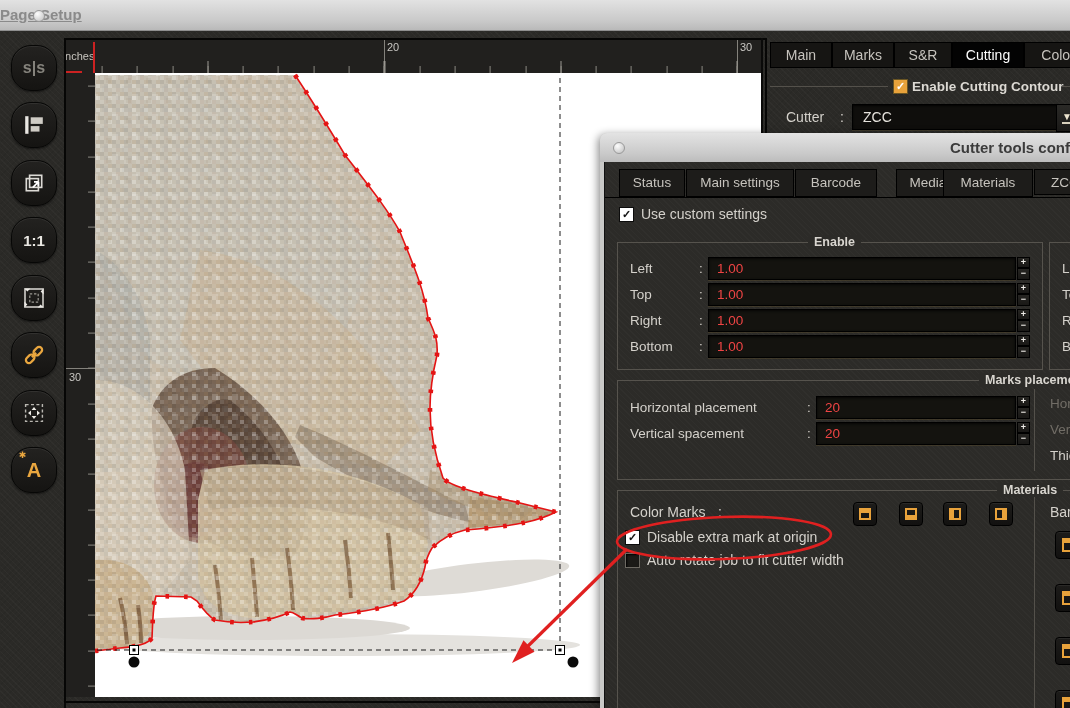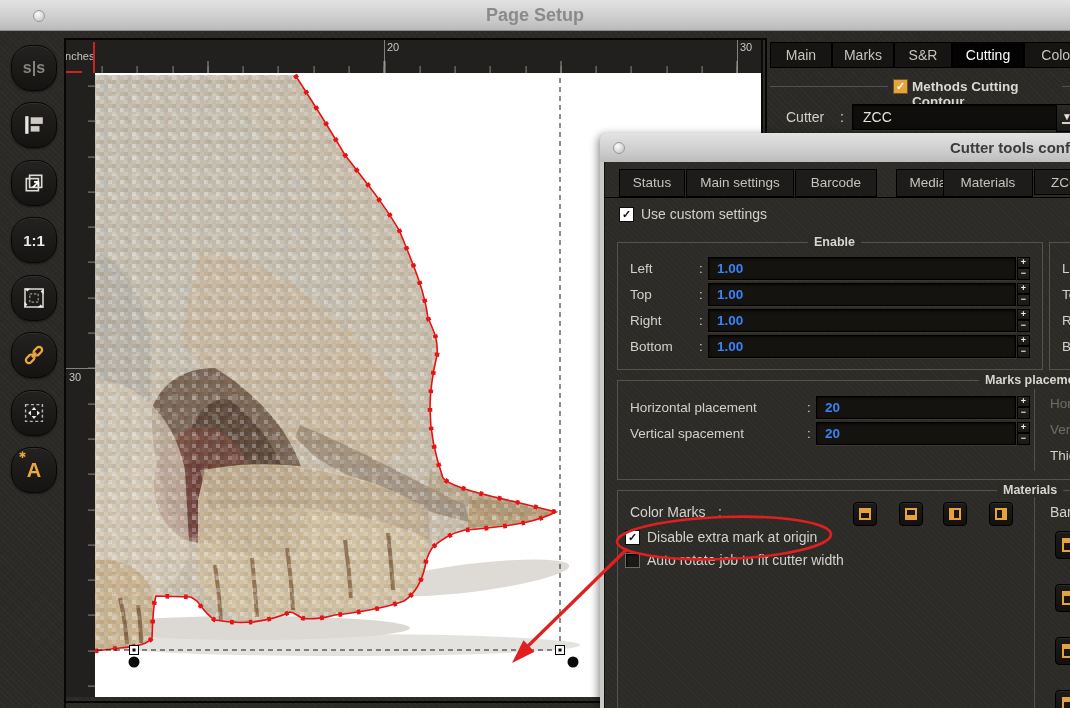--- a/index.html
+++ b/index.html
@@ -6,21 +6,21 @@
   #screen{position:relative;width:1070px;height:708px;overflow:hidden;
     font-family:"Liberation Sans",sans-serif;
     background-color:#2b2a27;
     background-image:repeating-linear-gradient(45deg,rgba(255,255,255,.022) 0 1px,transparent 1px 4px),
                      repeating-linear-gradient(-45deg,rgba(0,0,0,.06) 0 1px,transparent 1px 4px);}
   .abs{position:absolute;}
   
   .titlebar{left:0;top:0;width:1070px;height:30px;
     background:linear-gradient(#e2e2e2,#c9c9c9 70%,#b9b9b9);
     border-bottom:1px solid #8f8f8f;}
-  .tb-title{width:100%;text-align:center;line-height:30px;font-size:18px;font-weight:bold;color:#8a8a8a;}
+  .tb-title{width:100%;text-align:left;line-height:30px;font-size:15px;font-weight:bold;color:#8a8a8a;text-decoration:underline;}
   .tb-circle{left:33px;top:10px;width:10px;height:10px;border-radius:50%;
     background:radial-gradient(circle at 35% 30%,#fdfdfd,#bdbdbd);border:1px solid #999;}
   
   .toolbtn{left:11px;width:44px;height:44px;border-radius:20px;
     background:linear-gradient(#232220,#151412);border:1px solid #070706;
     box-shadow:inset 0 1px 0 rgba(255,255,255,.07),0 1px 2px rgba(0,0,0,.5);
     display:flex;align-items:center;justify-content:center;}
   .ic-txt{font-weight:bold;color:#e9e7e2;font-size:15px;}
   .ic-dim{color:#85837c;font-size:16px;}
   .ic-orange{color:#eaa73f;}
@@ -74,23 +74,23 @@
   .dlg-content{left:4px;top:29px;width:556px;height:546px;background-color:#2c2b28;
     background-image:repeating-linear-gradient(45deg,rgba(255,255,255,.02) 0 1px,transparent 1px 4px);
     border-left:1px solid #111;}
   .dtab{position:absolute;top:7px;height:26px;line-height:26px;text-align:center;
     background:#1d1c1a;border:1px solid #000;color:#c6c3bd;font-size:13.5px;}
   .grp{position:absolute;border:1px solid #56534d;}
   .grp-title{position:absolute;top:-8px;font-weight:bold;font-size:12.5px;color:#d8d5cf;
     background:#2c2b28;padding:0 6px;white-space:nowrap;}
   .row{position:absolute;display:flex;align-items:center;height:22px;}
   .colon{color:#d4d1cb;font-size:13.5px;text-align:center;width:14px;}
-  .inp{height:21px;line-height:21px;padding:0 8px;font-size:13.5px;color:#3b82f6;
+  .inp{height:21px;line-height:21px;padding:0 8px;font-size:13.5px;color:#ef4444;
     background:#14130f;border:1px solid #000;
-    box-shadow:inset 0 1px 3px rgba(0,0,0,.75),0 1px 0 rgba(160,125,50,.16);font-weight:bold;}
+    box-shadow:inset 0 1px 3px rgba(0,0,0,.75),0 1px 0 rgba(160,125,50,.16);}
   .spin{width:13px;height:23px;margin-left:1px;display:flex;flex-direction:column;}
   .spin-b{flex:1;background:linear-gradient(#262522,#191816);border:1px solid #000;color:#efede8;
     font-size:9px;line-height:9px;text-align:center;font-weight:bold;}
   .cb{width:13px;height:13px;background:#fff;border:1px solid #0c0c0c;color:#141414;
     font-size:11px;line-height:12px;text-align:center;font-weight:bold;}
   .cb.un{background:#1b1a17;border:1px solid #6c6962;box-shadow:inset 1px 1px 2px #000;color:transparent;}
   .divider-v{position:absolute;width:1px;background:#54514b;}
   .edgebtn{position:absolute;width:22px;height:22px;border-radius:4px;
     background:linear-gradient(#1d1c1a,#121110);border:1px solid #000;
     box-shadow:inset 0 1px 0 rgba(255,255,255,.06);display:flex;align-items:center;justify-content:center;}
@@ -288,21 +288,21 @@
 
   <div class="tab" style="left:770px;width:60px"><span>Main</span></div>
   <div class="tab" style="left:832px;width:60px"><span>Marks</span></div>
   <div class="tab" style="left:894px;width:56px"><span>S&amp;R</span></div>
   <div class="tab active" style="left:952px;width:70px"><span>Cutting</span></div>
   <div class="tab" style="left:1024px;width:66px"><span>Color</span></div>
 
   <div class="abs grp-line" style="left:770px;top:86px;width:118px"></div>
   <div class="abs grp-line" style="left:1062px;top:86px;width:8px"></div>
   <div class="abs cb-orange" style="left:893px;top:79px"><span>✓</span></div>
-  <div class="abs panel-grp-title" style="left:912px;top:79px">Methods Cutting Contour</div>
+  <div class="abs panel-grp-title" style="left:912px;top:79px">Enable Cutting Contour</div>
 
   <div class="abs lbl" style="left:786px;top:109px;font-size:14px">Cutter</div>
   <div class="abs lbl" style="left:840px;top:109px;font-size:14px">:</div>
   <div class="abs field" style="left:852px;top:104px;width:202px;height:24px;line-height:24px;padding-left:10px;font-size:14px"><span>ZCC</span></div>
   <div class="abs drop-btn" style="left:1056px;top:104px;width:20px;height:26px">
     <span class="tri">▼</span>
     <span class="bar"></span>
   </div>
 
   <div class="abs dialog">

